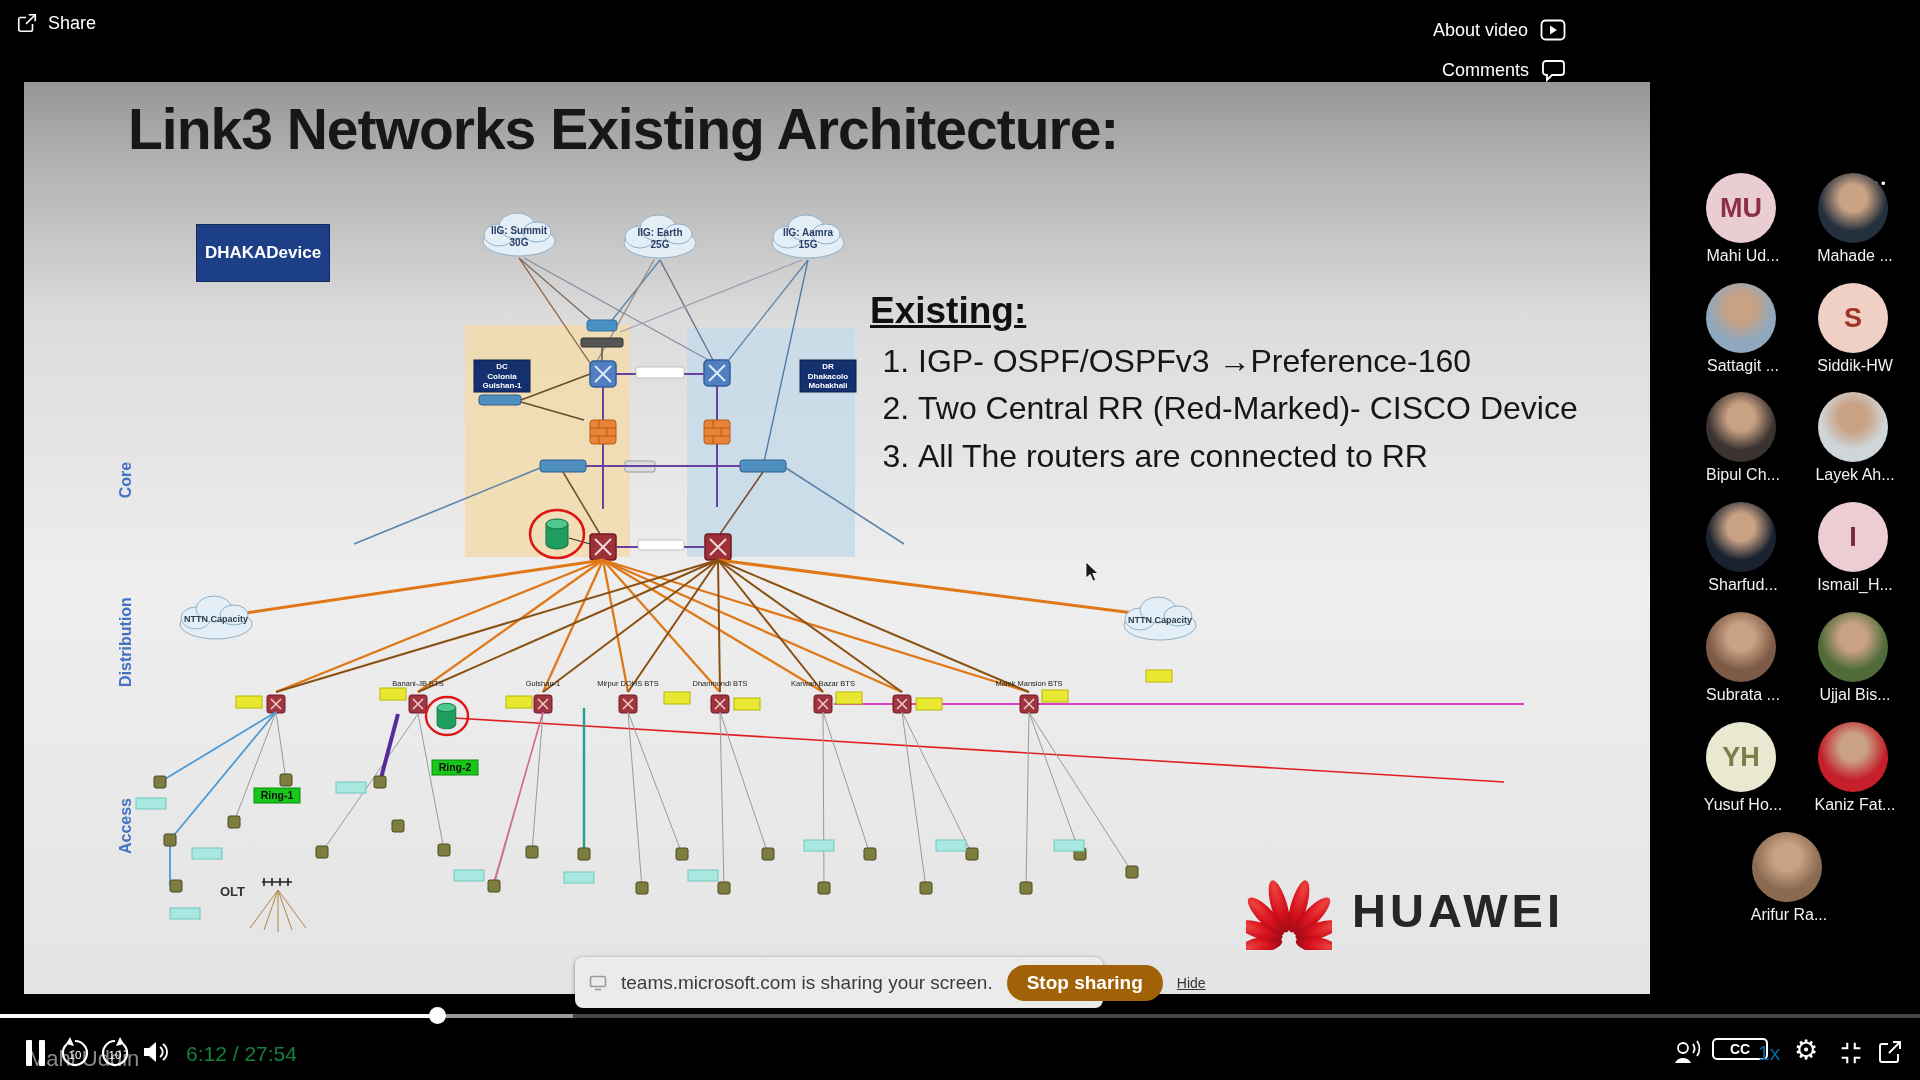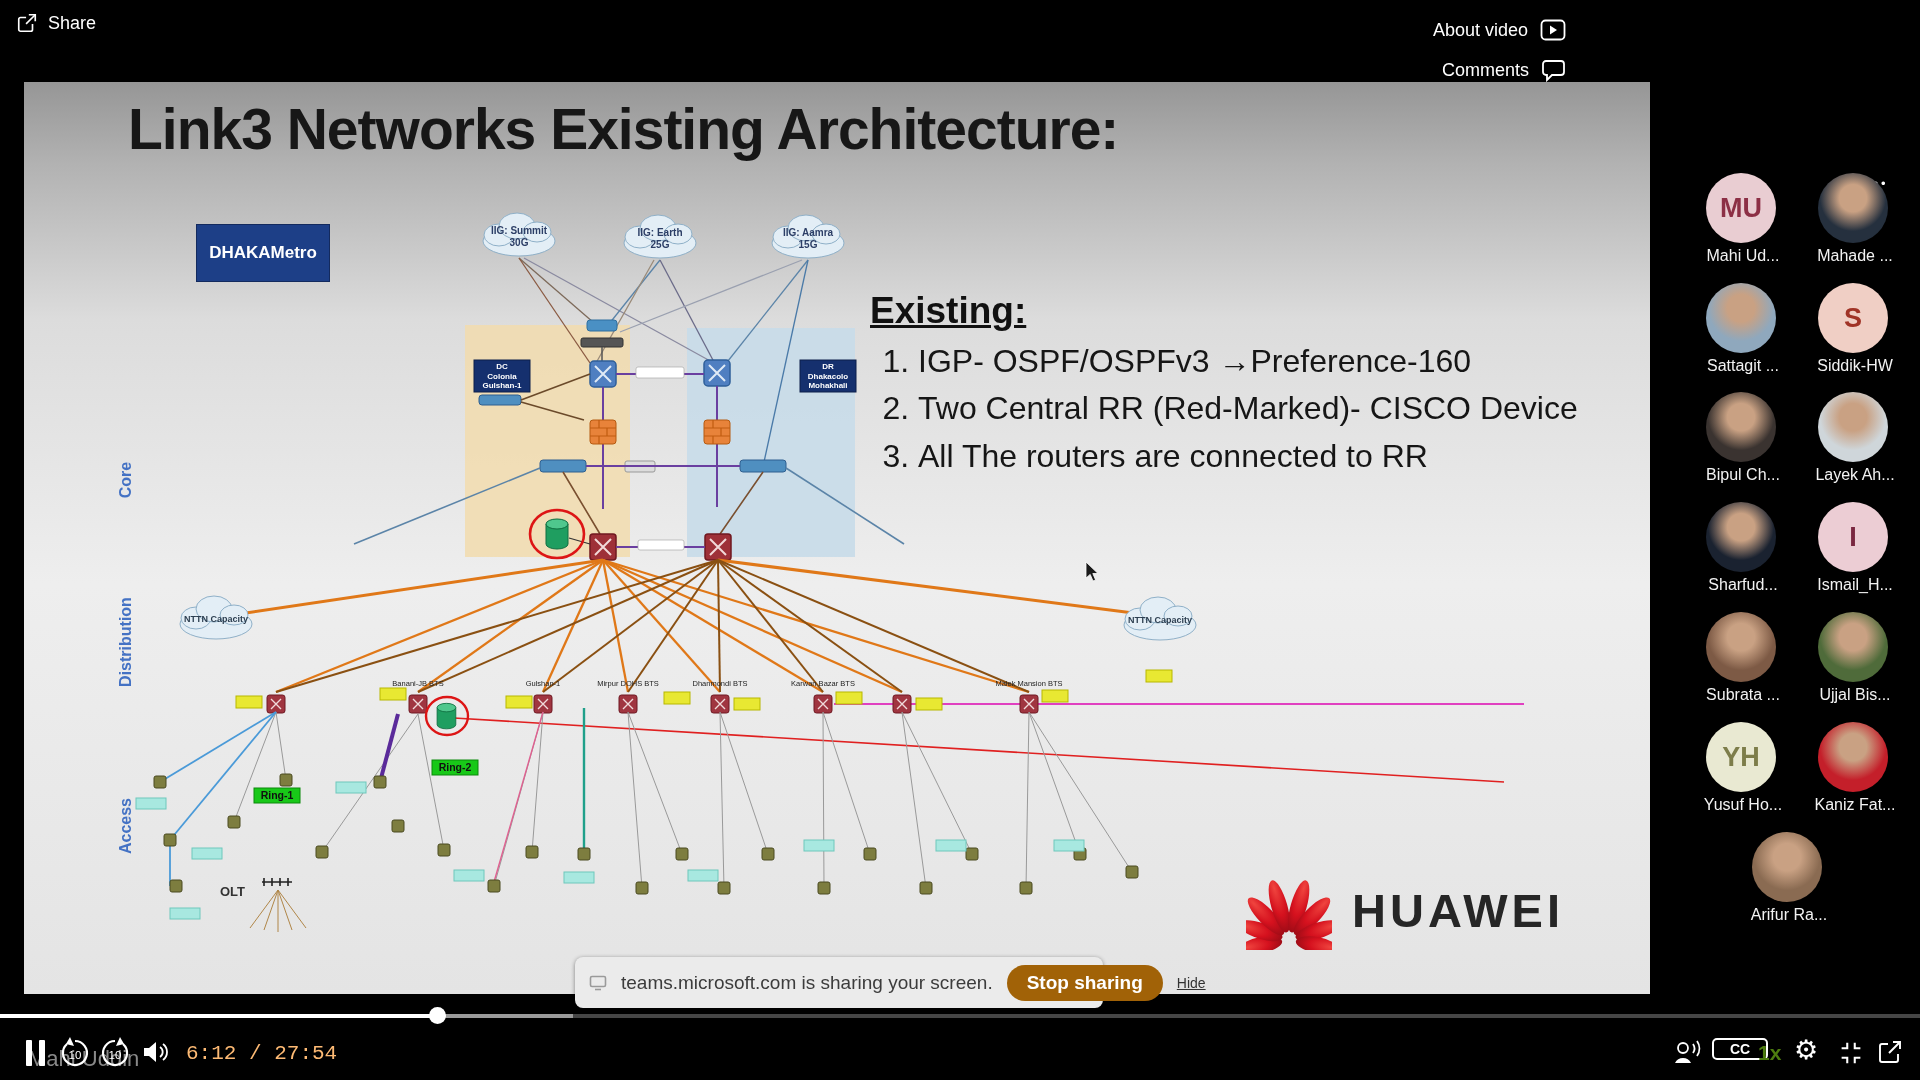--- a/index.html
+++ b/index.html
@@ -36,22 +36,22 @@
   .avatar.photo{background:radial-gradient(circle at 50% 36%, #c9a183 0%, #c9a183 24%, var(--av) 58%);}
   .avatar.init{background:var(--av);color:var(--fg);}
   .pname{width:116px;text-align:center;color:#f2f2f2;font-size:16px;white-space:nowrap;overflow:hidden;}
   .more-dots{color:#fff;font-size:13px;letter-spacing:3px;cursor:pointer;}
   
   .track{left:0;top:1014px;width:1920px;height:4px;background:#464646;cursor:pointer;}
   .buffered{left:0;top:1014px;height:4px;background:#9a9a9a;}
   .played{left:0;top:1014px;height:4px;background:#fff;}
   .handle{top:1007px;width:17px;height:17px;border-radius:50%;background:#fff;cursor:pointer;}
   .ctl{position:absolute;display:flex;align-items:center;justify-content:center;cursor:pointer;color:#fff;}
-  .time-label{color:#fdba74;font-size:21px;font-family:Liberation Mono, monospace;}
-  .speed-label{color:#4d7c0f;font-size:21px;font-weight:bold;cursor:pointer;}
+  .time-label{color:#15803d;font-size:21px;}
+  .speed-label{color:#0369a1;font-size:21px;font-weight:normal;cursor:pointer;}
   .watermark{color:rgba(160,160,160,.85);font-size:22px;z-index:1;}
   .z2{z-index:2;}
   svg{display:block;}
 </style>
 </head>
 <body>
 
 <div class="stage">
 
   <div class="abs share-btn">
@@ -102,21 +102,21 @@
           <circle cx="6" cy="16" r="1.6" fill="#fff" stroke="none"></circle>
       </svg>
     </span>
   </div>
 
   <div class="abs slide">
     <div class="abs slide-title">Link3 Networks Existing Architecture:</div>
 
     <div class="abs metro-box">
       <div>DHAKA</div>
-      <div>Metro</div>
+      <div>Device</div>
     </div>
 
     <div class="abs existing">
       <h2>Existing:</h2>
       <ol>
         <li>IGP- OSPF/OSPFv3 →Preference-160</li>
         <li>Two Central RR (Red-Marked)- CISCO Device</li>
         <li>All The routers are connected to RR</li>
       </ol>
     </div>

